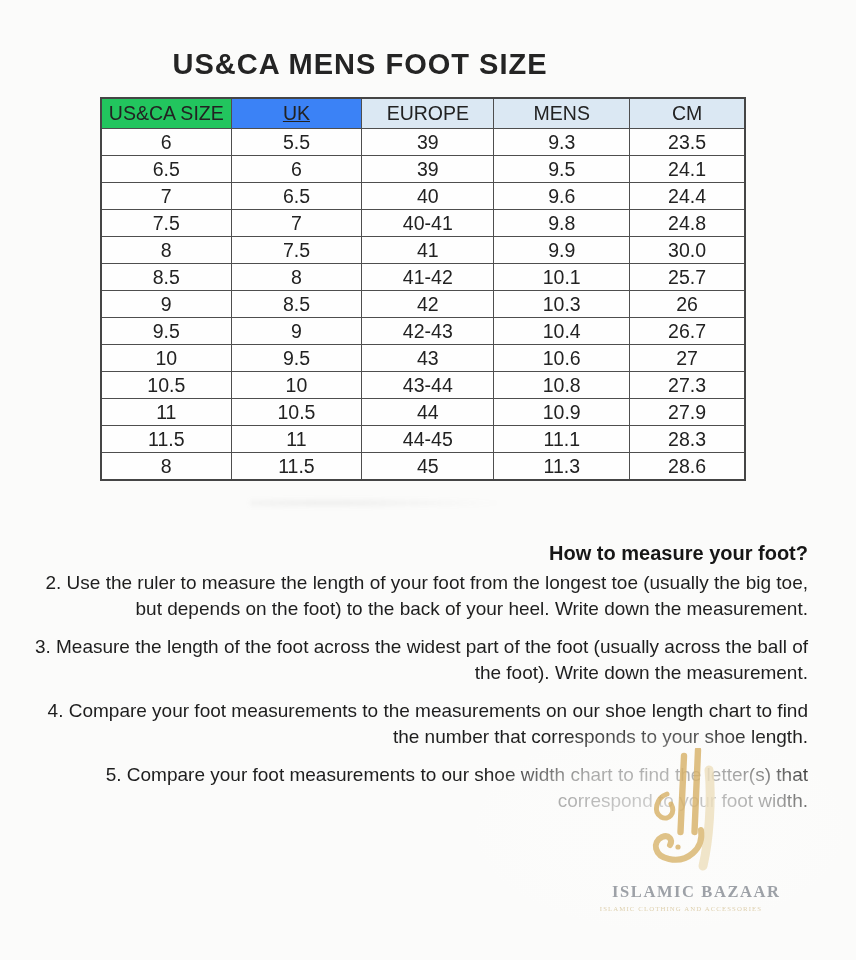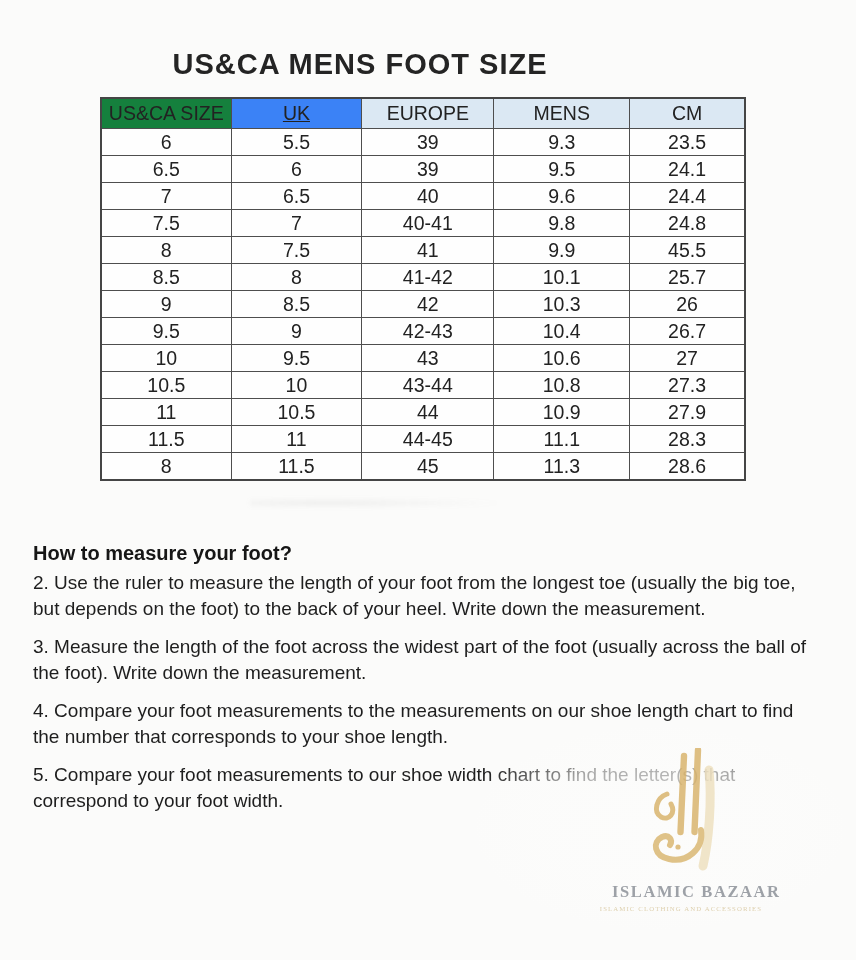--- a/index.html
+++ b/index.html
@@ -31,22 +31,22 @@
     border:1px solid #4e4e4e;
     text-align:center;vertical-align:middle;
     font-size:19.5px;font-weight:400;color:#222;
     padding:0;overflow:hidden;white-space:nowrap;
   }
   table.size-table th{height:29px;}
   table.size-table td{height:26px;}
 
   
   .instructions{
-    position:absolute;left:33px;top:540px;width:790px;
-    text-align:left;font-size:19px;line-height:25.5px;color:#1e1e1e;
+    position:absolute;left:18px;top:540px;width:790px;
+    text-align:right;font-size:19px;line-height:25.5px;color:#1e1e1e;
   }
   .instructions h2{
     margin:0 0 4px 0;font-size:20px;line-height:26px;font-weight:700;color:#161616;
   }
   .instructions p.step{margin:0 0 13px 0;}
 
   
   .fade-overlay{
     position:absolute;left:390px;top:700px;width:466px;height:260px;
     background:radial-gradient(ellipse 255px 140px at 270px 128px,
@@ -91,21 +91,21 @@
   <table class="size-table">
     <colgroup>
       <col style="width:20.2%">
         <col style="width:20.3%">
         <col style="width:20.5%">
         <col style="width:21.1%">
         <col style="width:17.9%">
     </colgroup>
     <thead>
       <tr>
-          <th style="background: #15803d;">US&amp;CA SIZE</th>
+          <th style="background: #22c55e;">US&amp;CA SIZE</th>
           <th style="background: #3b82f6; text-decoration: underline;">UK</th>
           <th style="background: rgb(219, 232, 243);">EUROPE</th>
           <th style="background: rgb(219, 232, 243);">MENS</th>
           <th style="background: rgb(219, 232, 243);">CM</th>
         </tr>
     </thead>
     <tbody>
         <tr>
           <td>6</td>
           <td>5.5</td>
@@ -132,21 +132,21 @@
           <td>7</td>
           <td>40-41</td>
           <td>9.8</td>
           <td>24.8</td>
         </tr>
         <tr>
           <td>8</td>
           <td>7.5</td>
           <td>41</td>
           <td>9.9</td>
-          <td>45.5</td>
+          <td>30.0</td>
         </tr>
         <tr>
           <td>8.5</td>
           <td>8</td>
           <td>41-42</td>
           <td>10.1</td>
           <td>25.7</td>
         </tr>
         <tr>
           <td>9</td>

